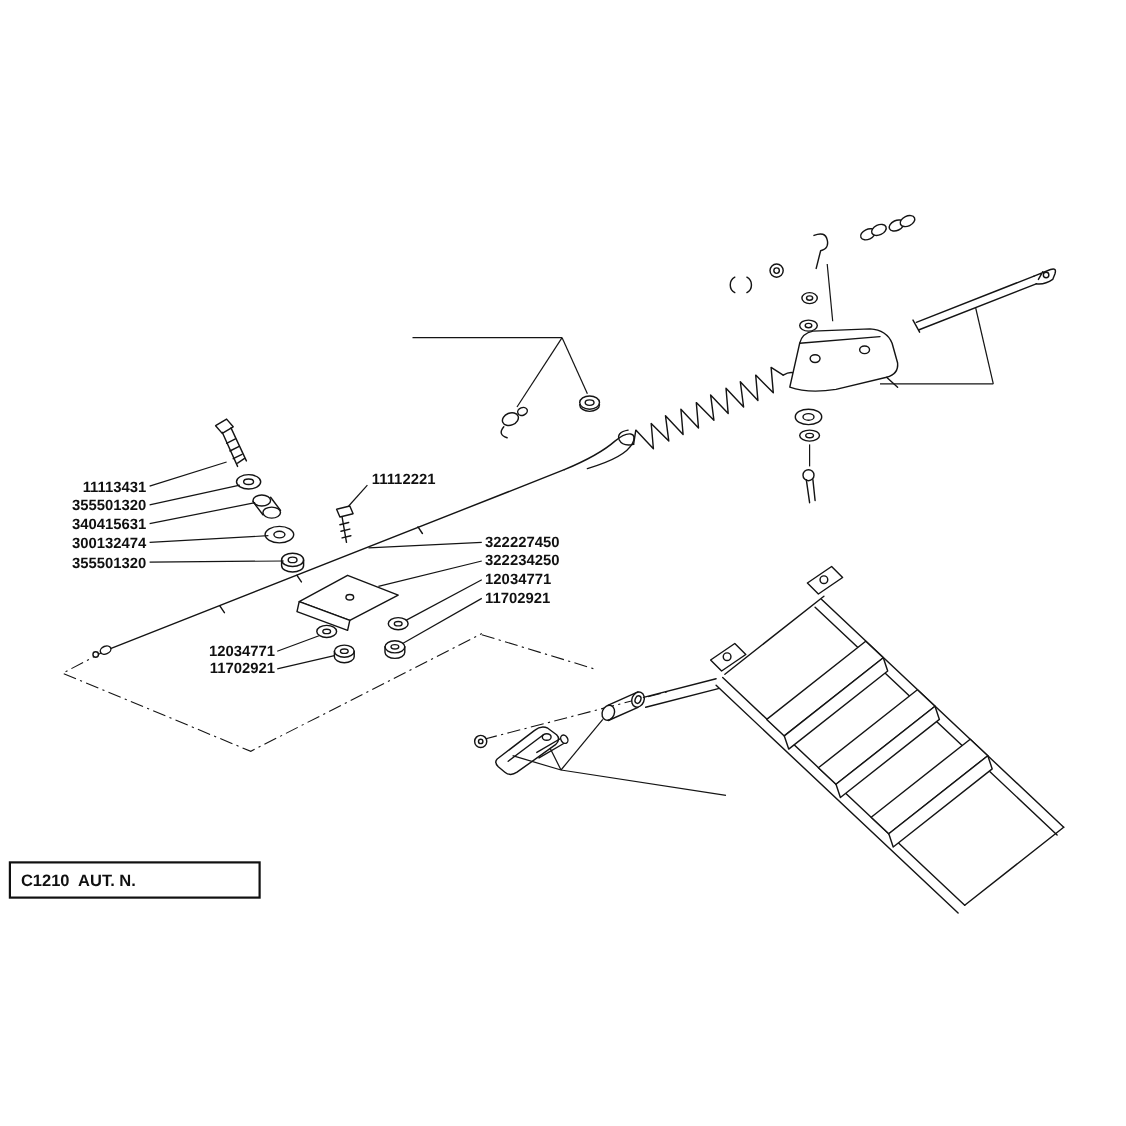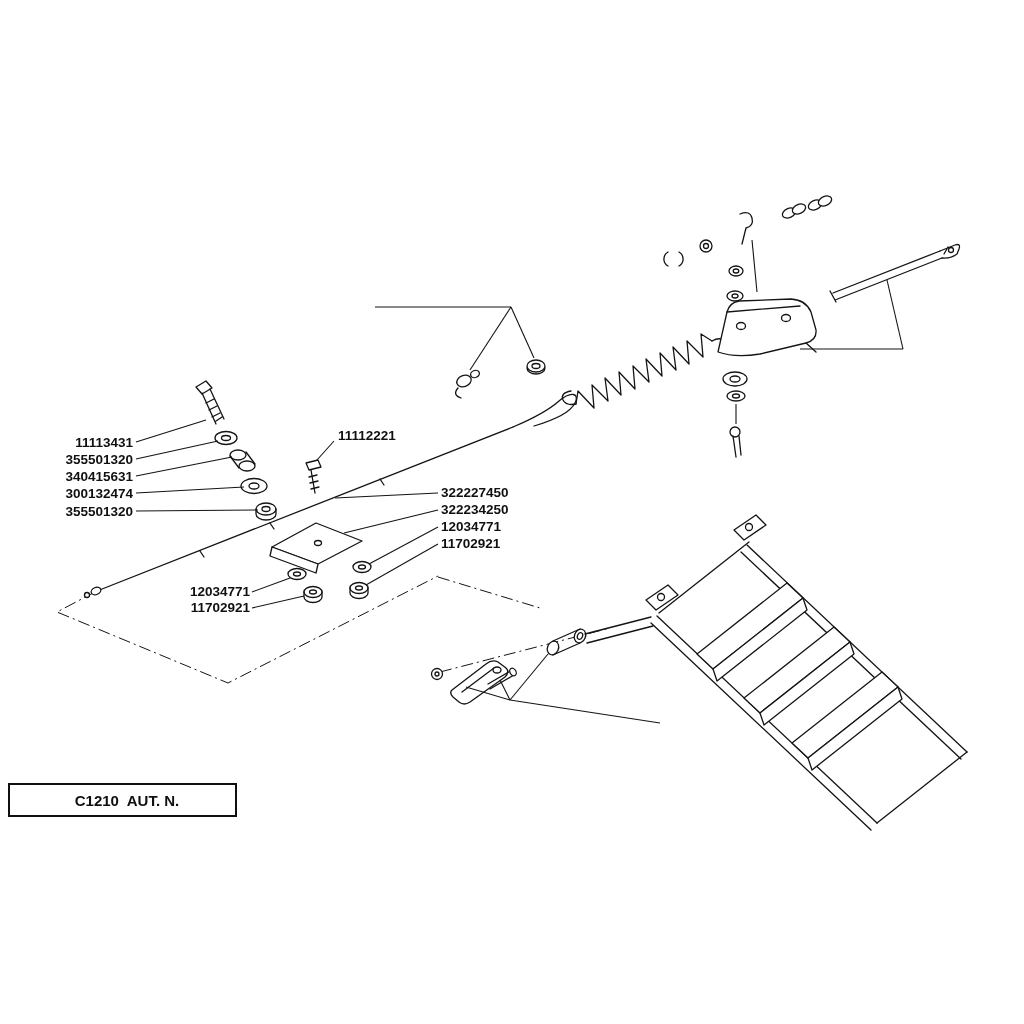--- a/index.html
+++ b/index.html
@@ -7,21 +7,21 @@
            font-family:"Liberation Sans", sans-serif; }
   svg { position:absolute; left:0; top:0; }
   .st  { stroke:#141414; stroke-width:1.3; fill:none; stroke-linecap:round; stroke-linejoin:round; }
   .stf { stroke:#141414; stroke-width:1.3; fill:#ffffff; stroke-linejoin:round; }
   .ld  { stroke:#141414; stroke-width:1.1; fill:none; }
   .dd  { stroke:#141414; stroke-width:1; fill:none; stroke-dasharray:12 4 2 4; }
   .lbl { font:bold 13.5px "Liberation Sans", sans-serif; fill:#101010; }
   .title-box { position:absolute; left:8px; top:783px; width:216px; height:30px;
                border:2px solid #101010; background:#ffffff; display:flex; align-items:center;
                padding-left:9px; font:bold 15px "Liberation Sans", sans-serif; color:#101010;
-               white-space:pre;justify-content:center; }
+               white-space:pre; }
 </style>
 </head>
 <body>
 
 <div class="stage">
 
 <svg width="1024" height="1024" viewBox="0 0 1024 1024">
 
   <g>
     <polyline class="dd" points="95,592 57,612 228,683 438,576"></polyline>

